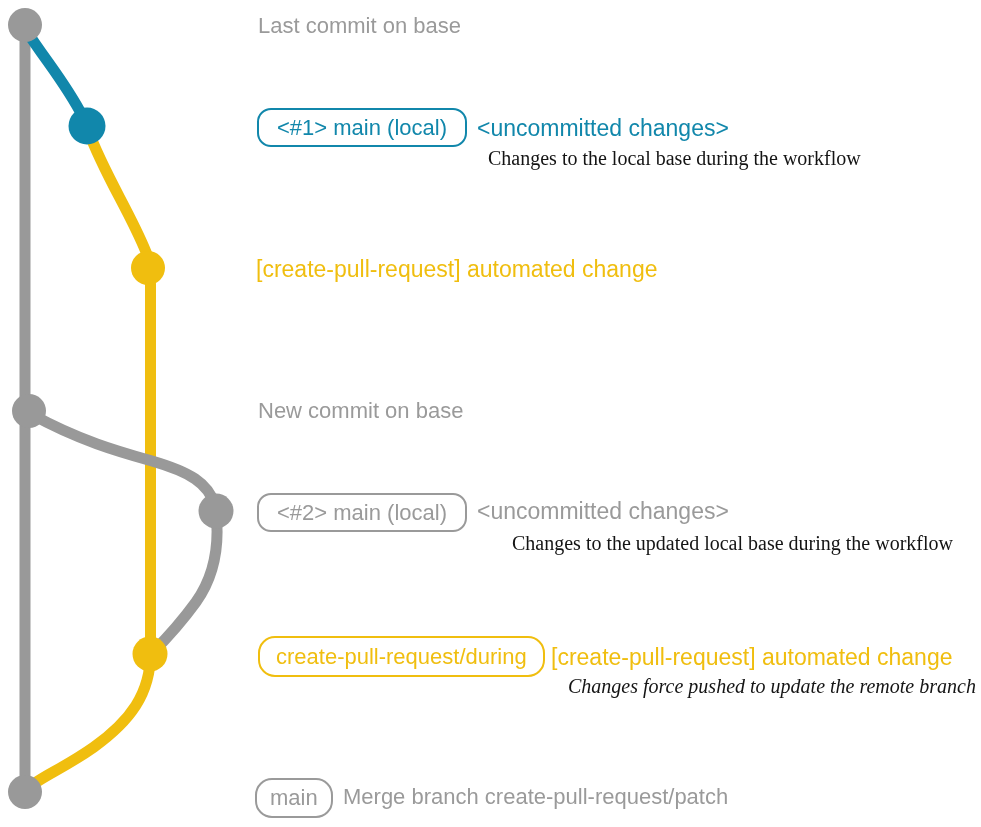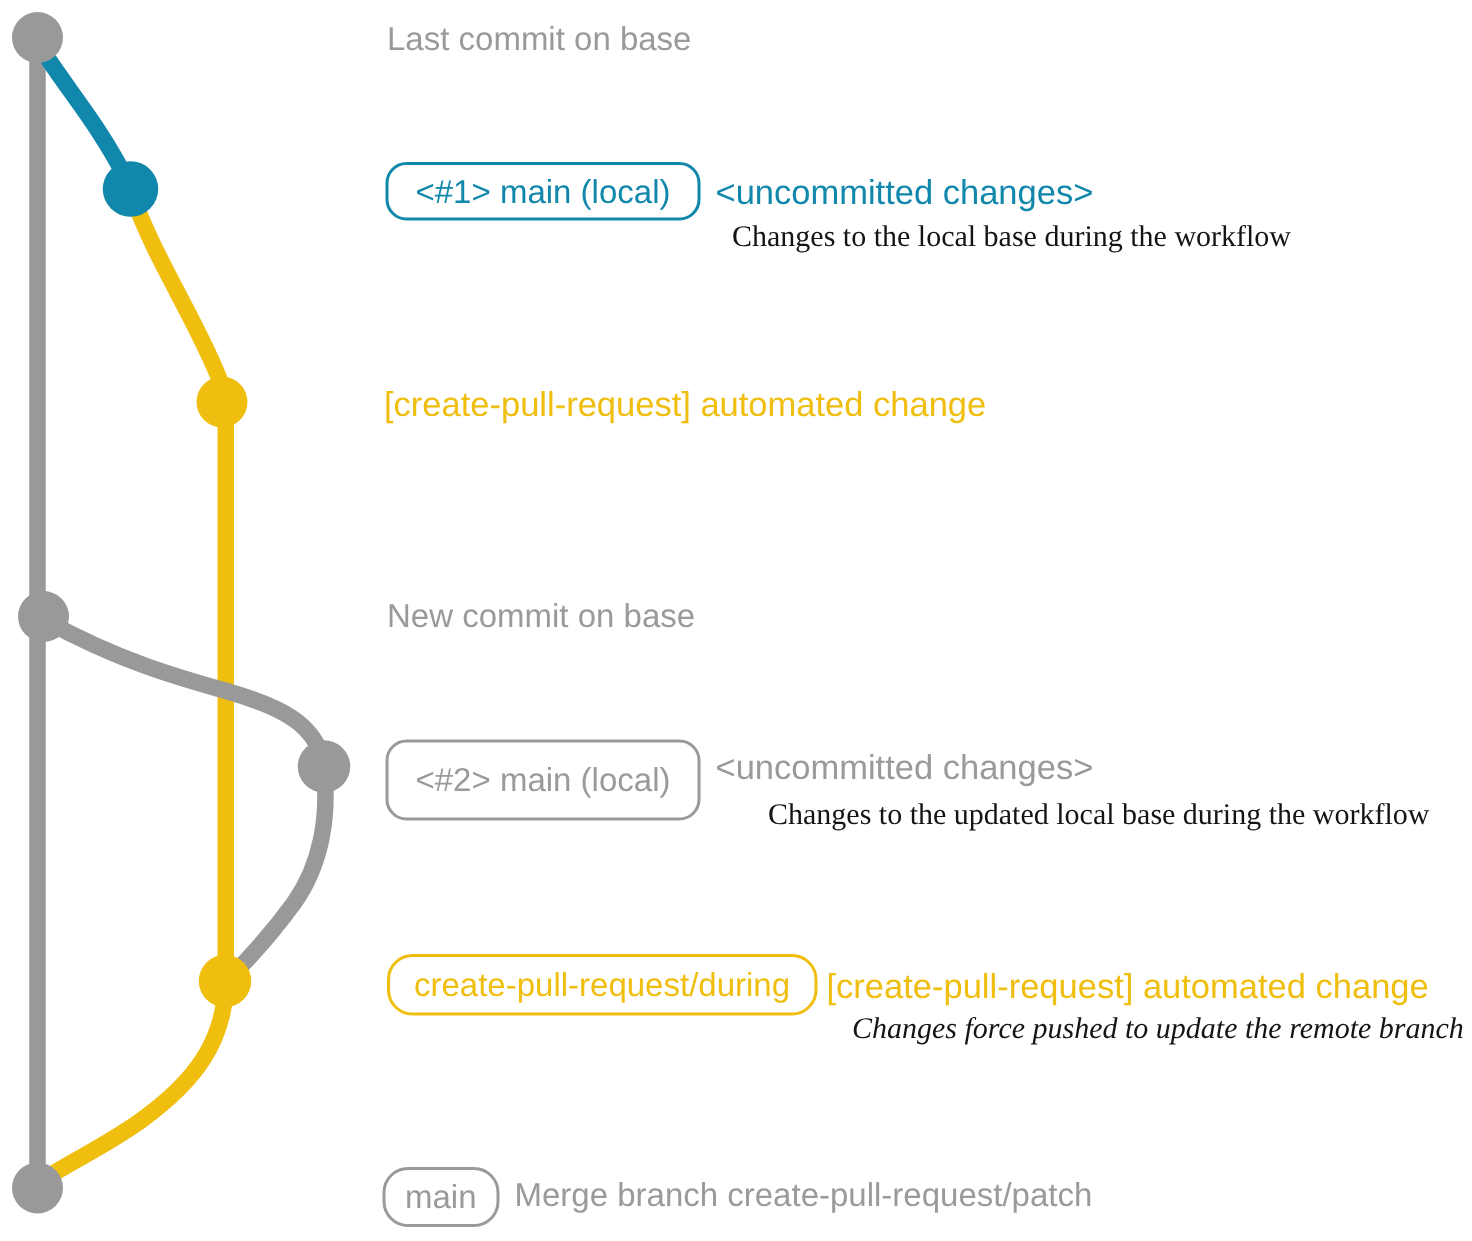--- a/index.html
+++ b/index.html
@@ -67,21 +67,21 @@
   <div class="badge r1" style="left: 257px; top: 108px; height: 39px; padding: 0px 18px; color: rgb(17, 135, 171); border-color: rgb(17, 135, 171);">
     <span>&lt;#1&gt; main (local)</span>
   </div>
   <div class="lbl sans23" style="left: 477px; top: 115px; color: rgb(17, 135, 171);">&lt;uncommitted changes&gt;</div>
   <div class="lbl serif20" style="left: 488px; top: 146px; color: rgb(20, 20, 20);">Changes to the local base during the workflow</div>
 
   <div class="lbl sans23" style="left: 256px; top: 256px; color: rgb(240, 190, 15);">[create-pull-request] automated change</div>
 
   <div class="lbl sans22" style="left: 258px; top: 398px; color: rgb(154, 154, 154);">New commit on base</div>
 
-  <div class="badge r1" style="left: 257px; top: 493px; height: 54px; padding: 0px 18px; color: rgb(154, 154, 154); border-color: rgb(154, 154, 154);">
+  <div class="badge r1" style="left: 257px; top: 493px; height: 39px; padding: 0px 18px; color: rgb(154, 154, 154); border-color: rgb(154, 154, 154);">
     <span>&lt;#2&gt; main (local)</span>
   </div>
   <div class="lbl sans23" style="left: 477px; top: 498px; color: rgb(154, 154, 154);">&lt;uncommitted changes&gt;</div>
   <div class="lbl serif20" style="left: 488px; top: 531px; color: rgb(20, 20, 20); margin-left: 24px;">Changes to the updated local base during the workflow</div>
 
   <div class="badge r5" style="left: 258px; top: 636px; height: 41px; padding: 0px 16px; color: rgb(240, 190, 15); border-color: rgb(240, 190, 15);">
     <span>create-pull-request/during</span>
   </div>
   <div class="lbl sans23" style="left: 551px; top: 644px; color: rgb(240, 190, 15);">[create-pull-request] automated change</div>
   <div class="lbl serif20" style="left: 568px; top: 674px; color: rgb(20, 20, 20); font-style: italic;">Changes force pushed to update the remote branch</div>

